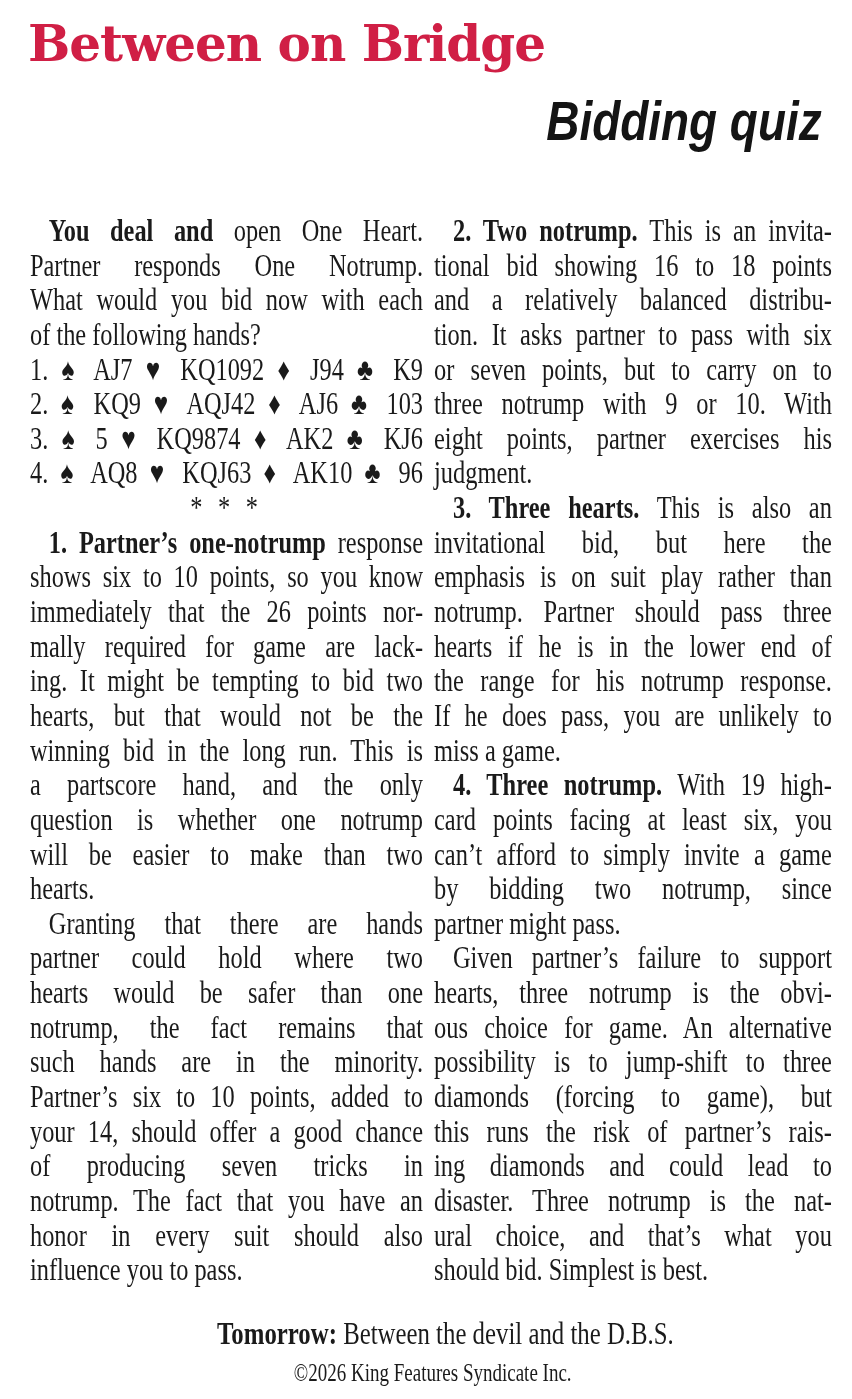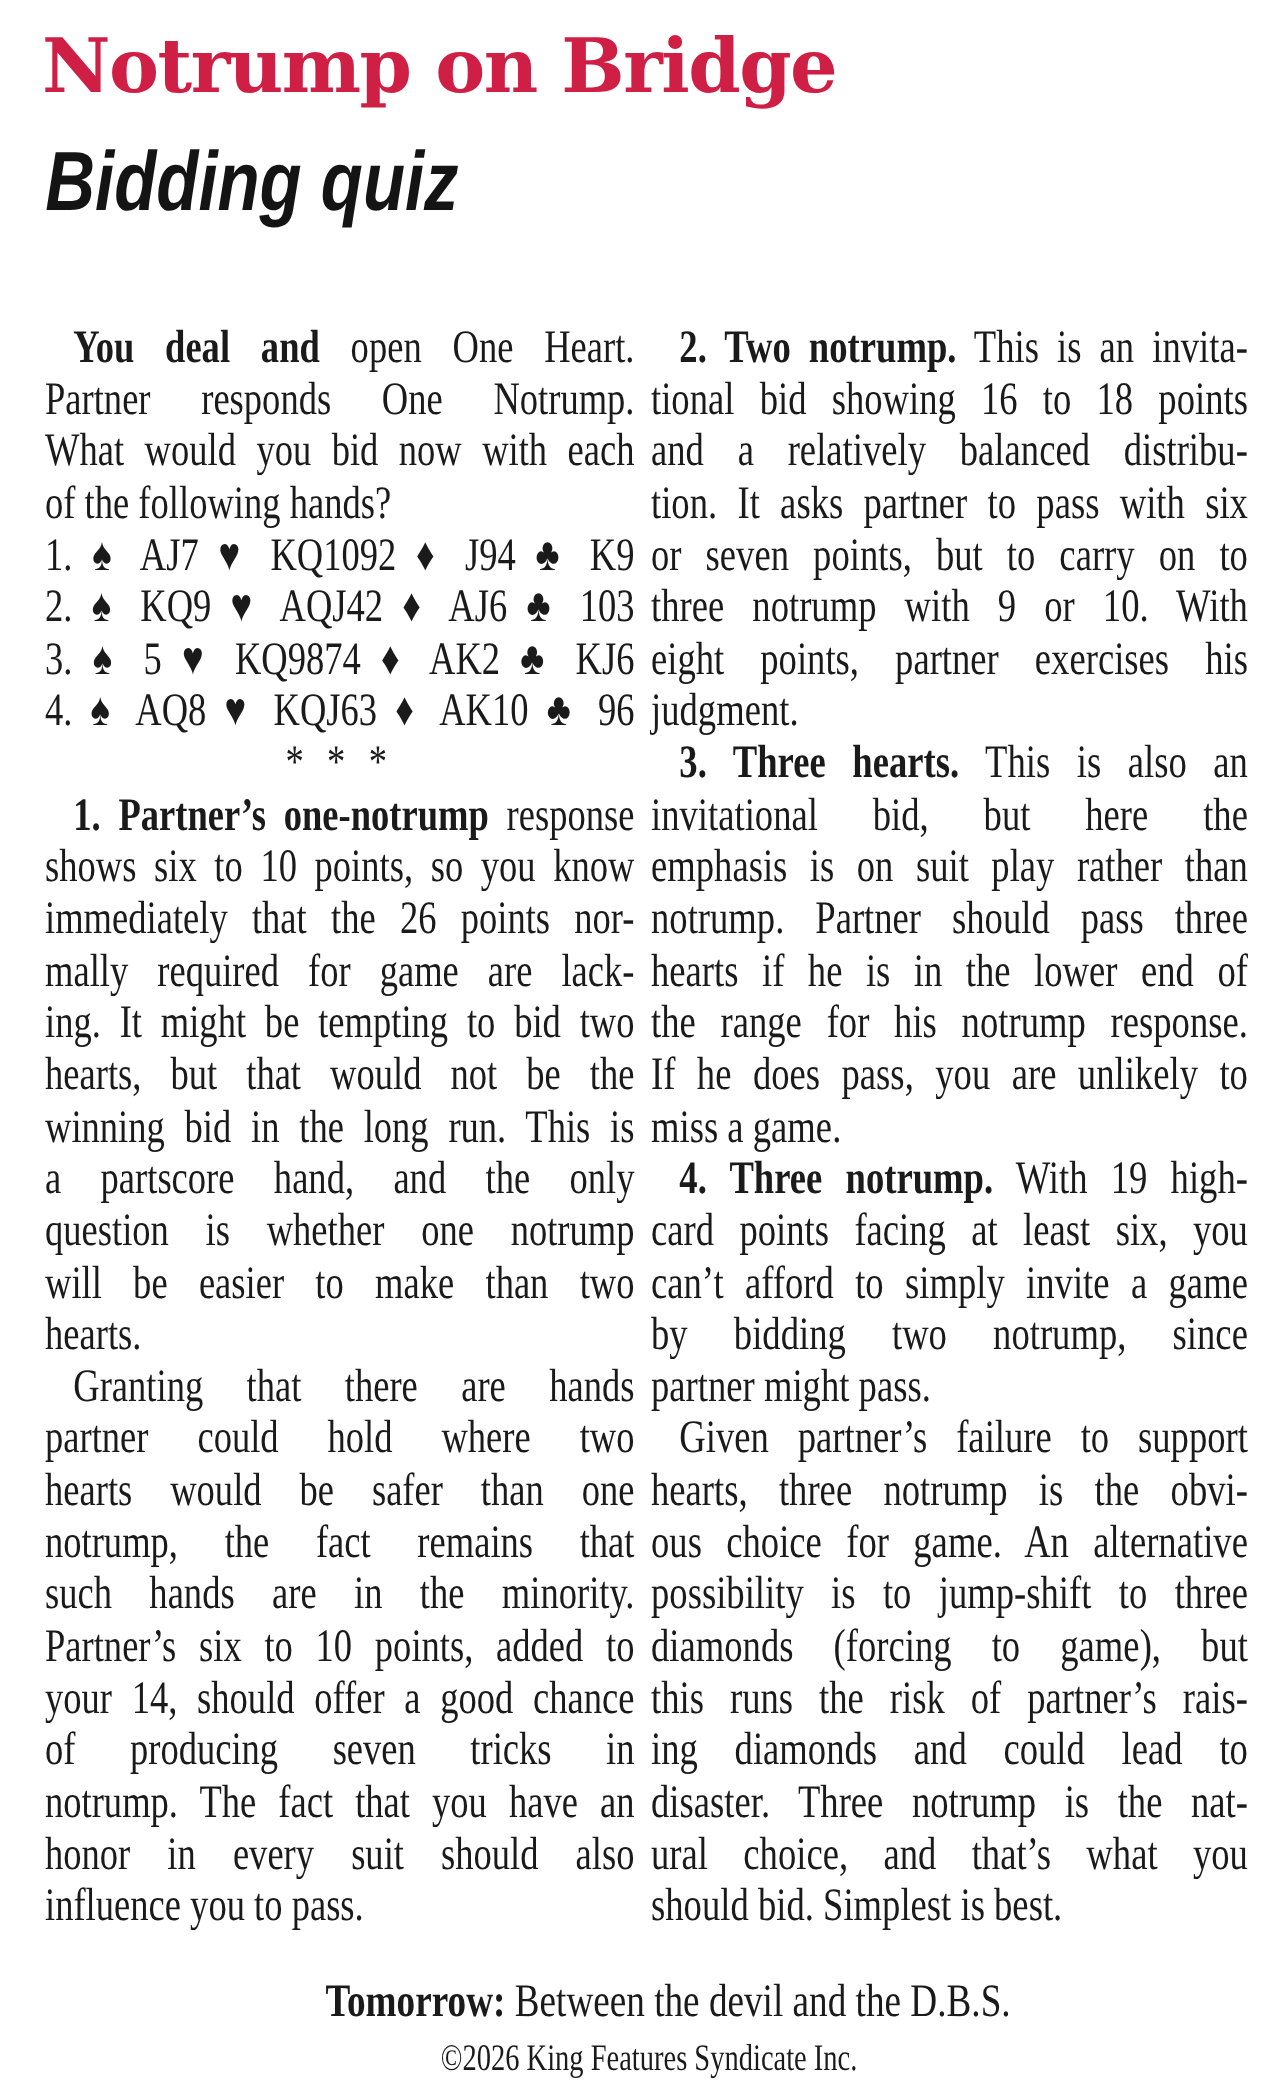--- a/index.html
+++ b/index.html
@@ -13,21 +13,21 @@
   }
   .kicker{
     position:absolute;left:28px;top:16px;margin:0;
     font-family:"DejaVu Serif","Liberation Serif",serif;
     font-weight:bold;
     font-size:50px;line-height:56px;
     letter-spacing:-1px;
   }
   .title-wrap{
     position:absolute;left:0;top:90px;width:852px;margin:0;
-    text-align:left;
+    text-align:right;
   }
   .title{
     display:inline-block;
     font-family:"Liberation Sans","DejaVu Sans",sans-serif;
     font-weight:bold;font-style:italic;
     font-size:56px;line-height:62px;
     color:#141414;
     transform:scaleX(0.82);
     transform-origin:center top;
     white-space:nowrap;
@@ -61,21 +61,21 @@
     position:absolute;left:7px;top:1358px;width:852px;
     text-align:center;font-size:25px;line-height:30px;
     white-space:nowrap;
   }
   .copyright-line .inner{display:inline-block;transform:scaleX(0.76);transform-origin:center top;}
 </style>
 </head>
 <body>
 
 <div class="page" style="color: rgb(26, 26, 26);">
-  <h1 class="kicker" style="color: rgb(208, 31, 69);">Notrump on Bridge</h1>
+  <h1 class="kicker" style="color: rgb(208, 31, 69);">Between on Bridge</h1>
   <h2 class="title-wrap"><span class="title">Bidding quiz</span></h2>
 
   <div class="col col-left">
       <div class="ln indent"><span class="b">You deal and</span> open One Heart.</div>
       <div class="ln">Partner responds One Notrump.</div>
       <div class="ln">What would you bid now with each</div>
       <div class="ln last">of the following hands?</div>
       <div class="ln">1. ♠ AJ7 ♥ KQ1092 ♦ J94 ♣ K9</div>
       <div class="ln">2. ♠ KQ9 ♥ AQJ42 ♦ AJ6 ♣ 103</div>
       <div class="ln">3. ♠ 5 ♥ KQ9874 ♦ AK2 ♣ KJ6</div>

